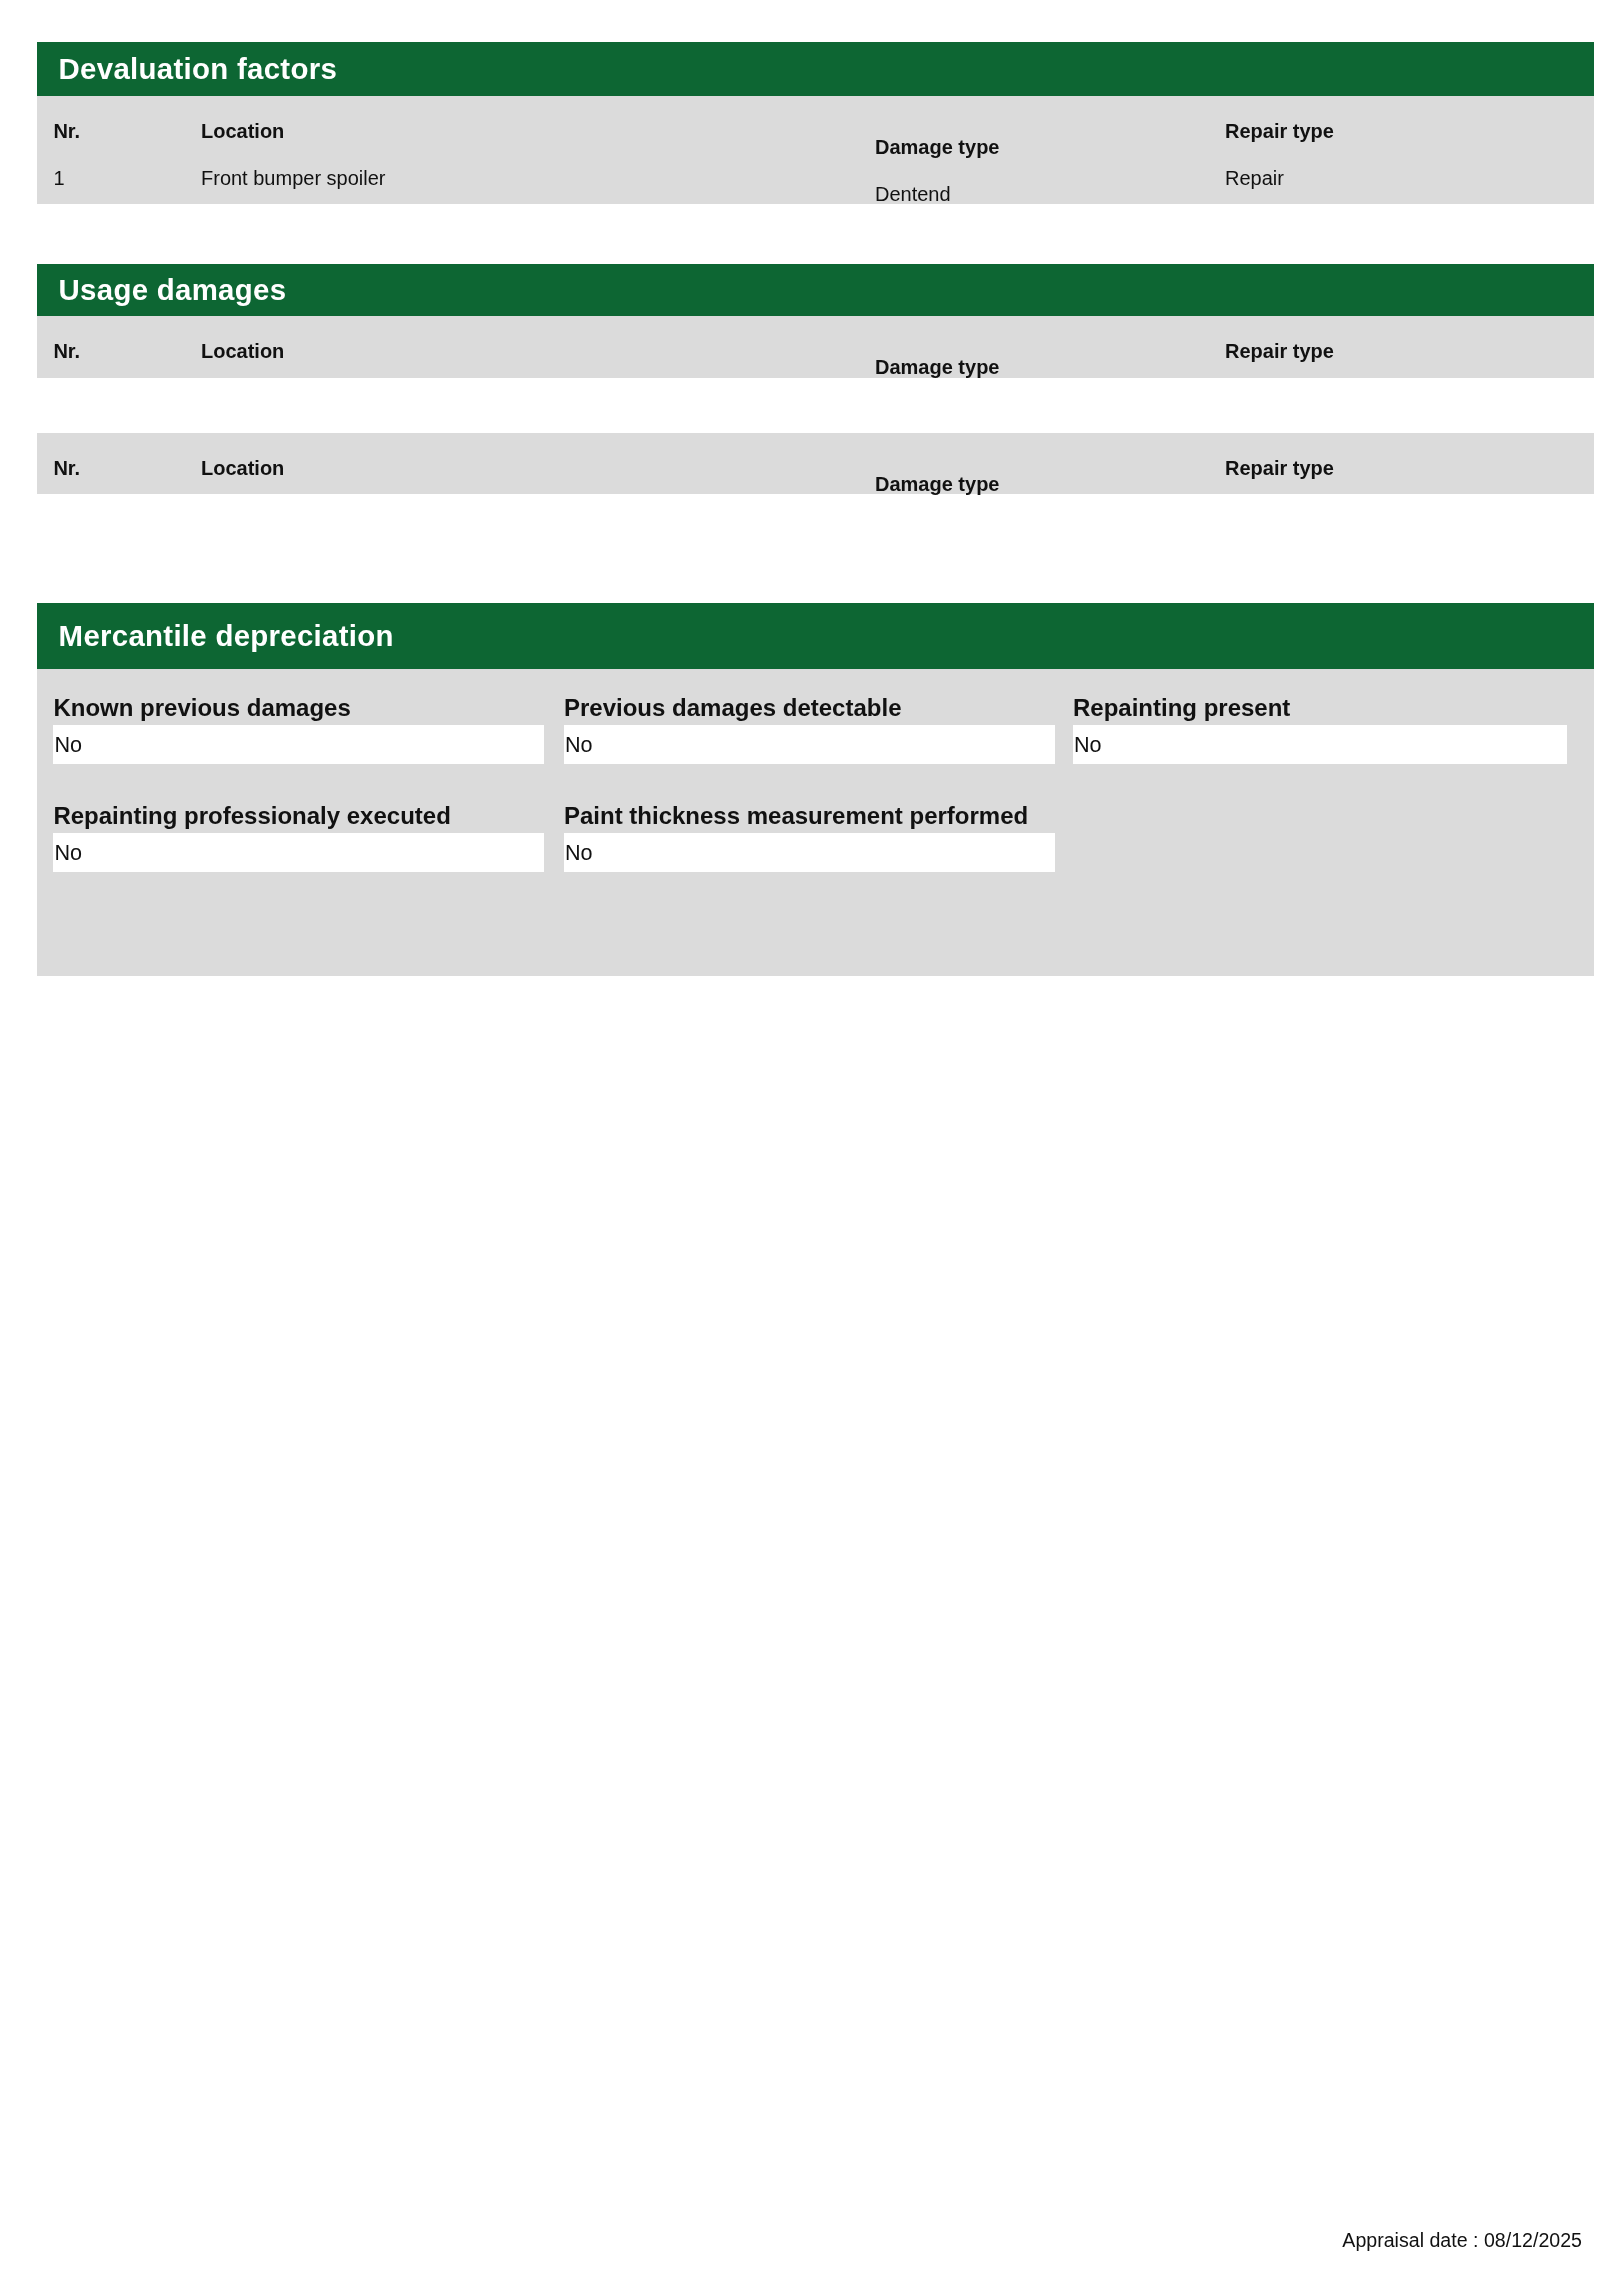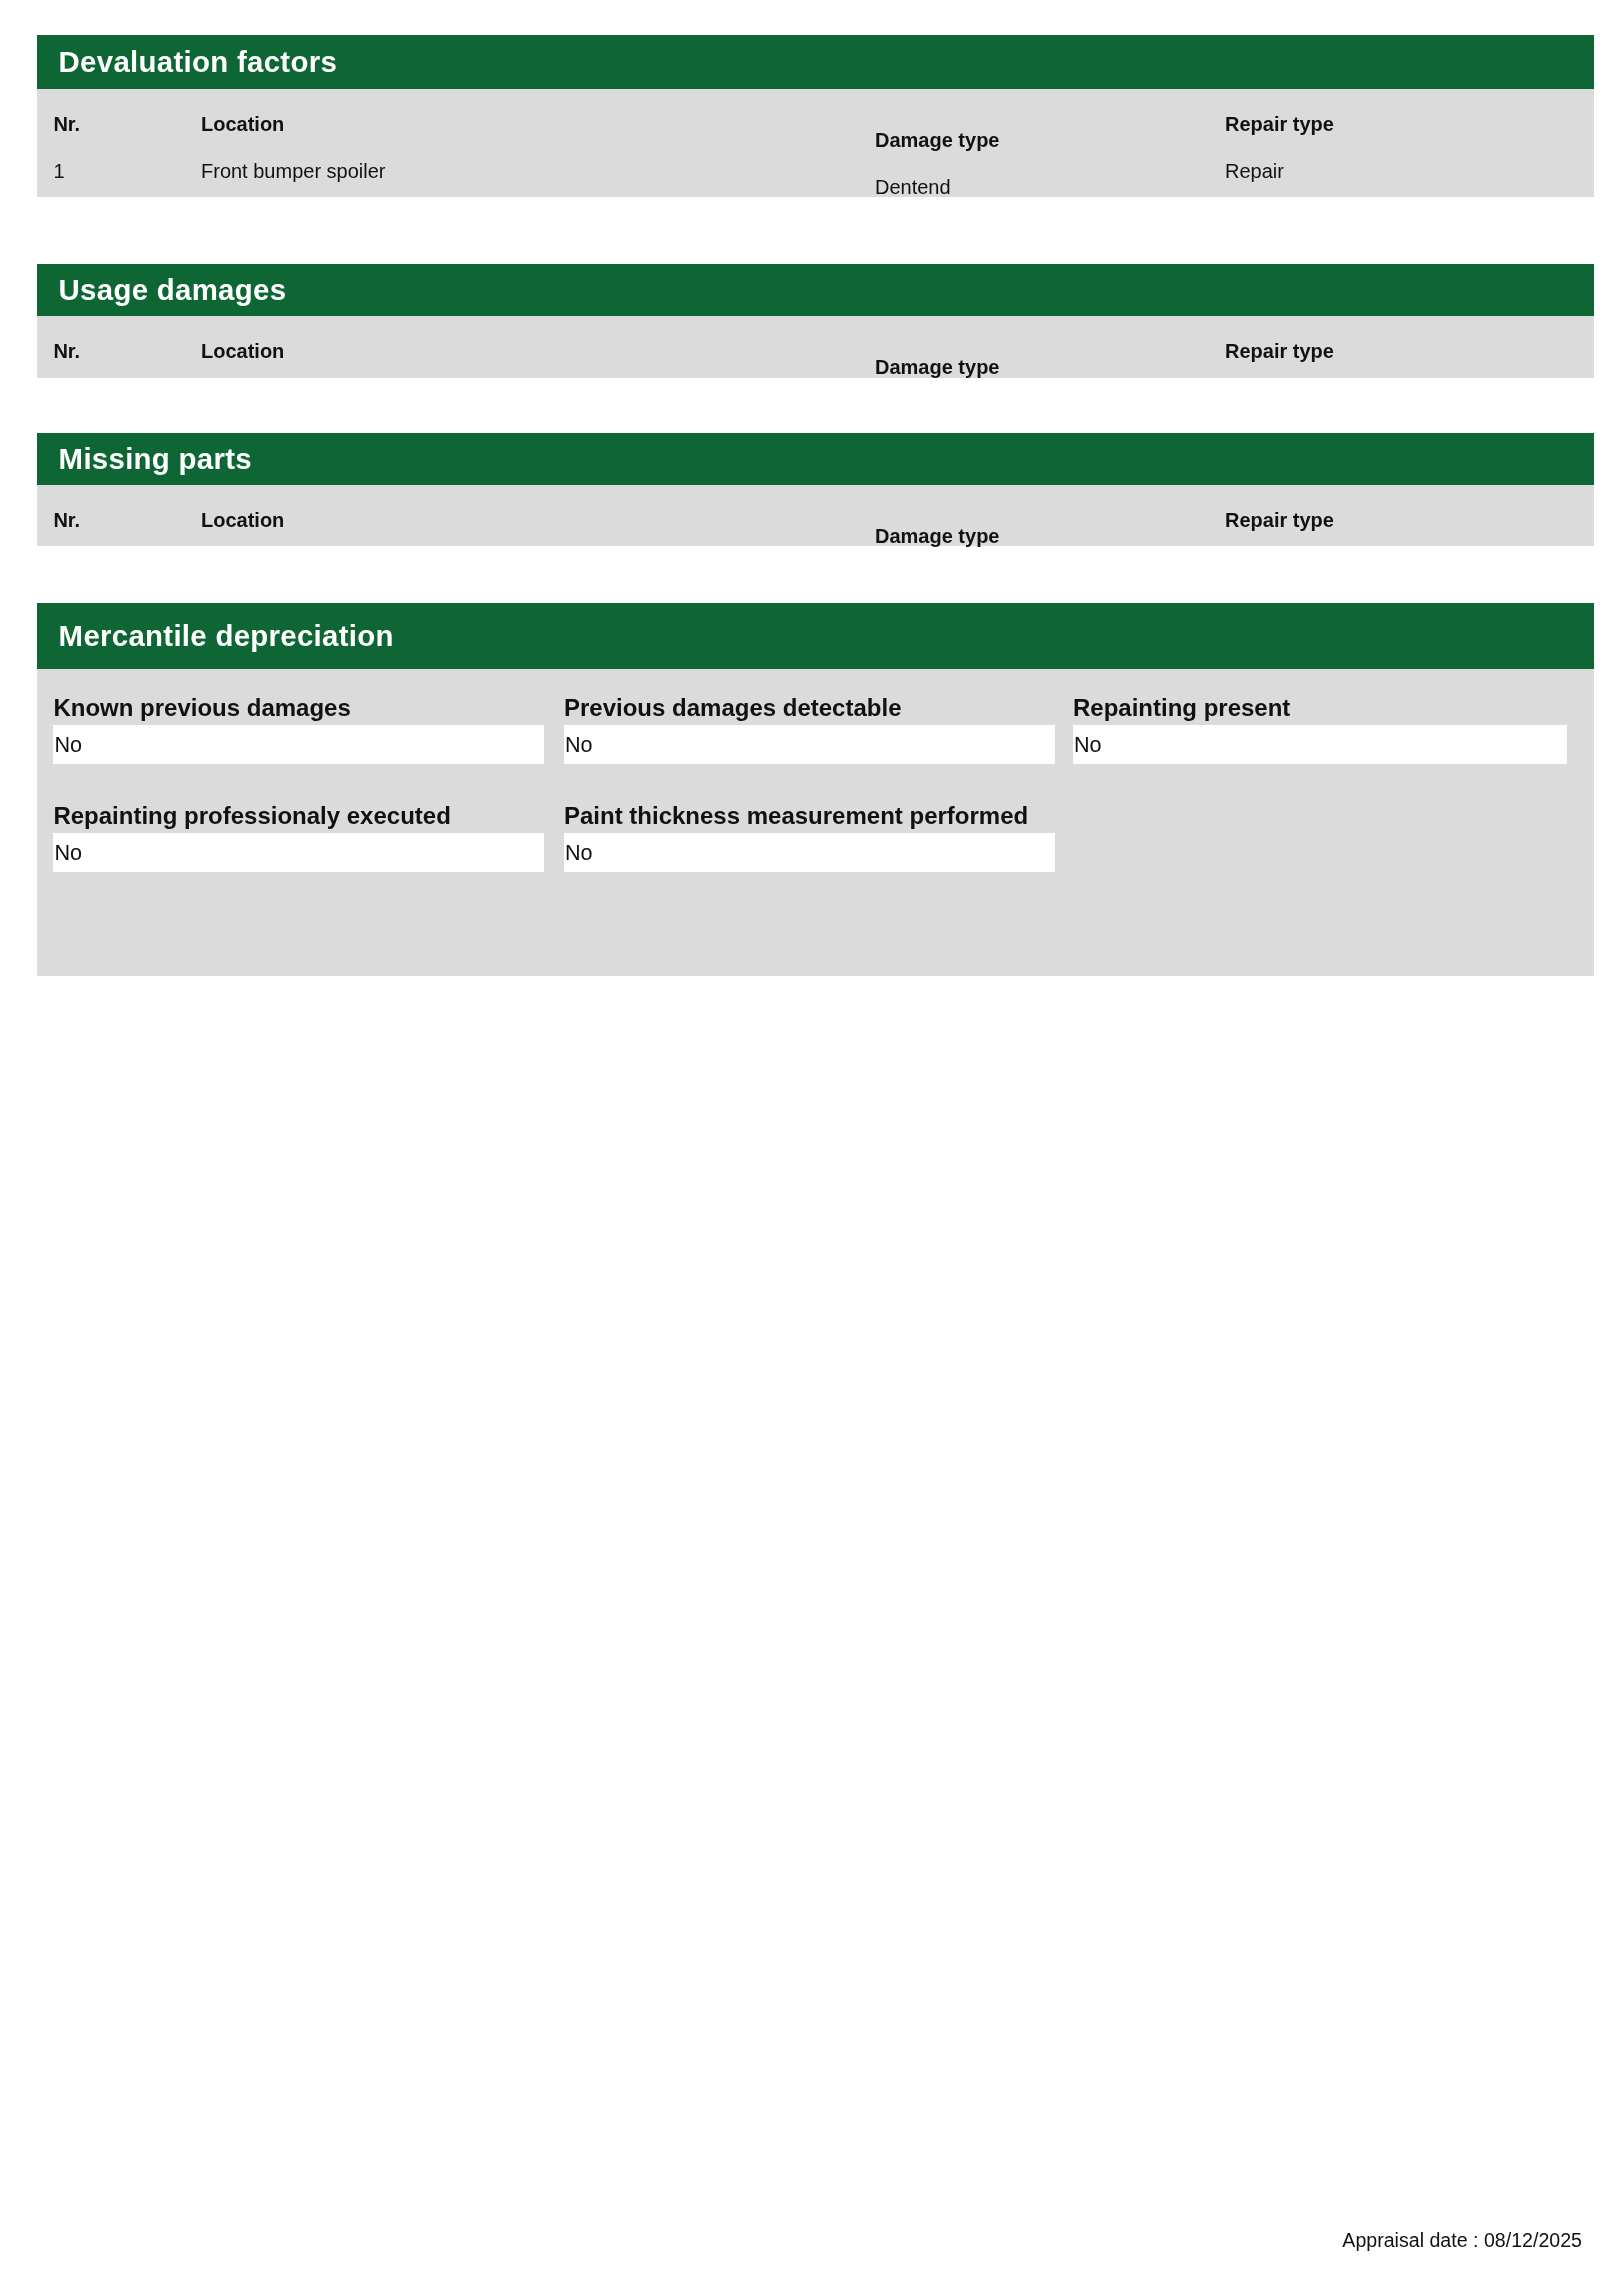--- a/index.html
+++ b/index.html
@@ -68,21 +68,21 @@
     position: absolute;
     top: 2229px;
     right: 41px;
     font-size: 19.6px;
     white-space: nowrap;
   }
 </style>
 </head>
 <body>
 
-<div class="section" style="top:35px">
+<div class="section" style="top:42px">
   <div class="sec-header" style="height:54px">
     <span>Devaluation factors</span>
   </div>
   <div class="sec-body" style="height:108px">
     <div class="cell hdr c1" style="top:23.6px">Nr.</div>
     <div class="cell hdr c2" style="top:23.6px">Location</div>
     <div class="cell hdr c3" style="top:23.6px">Damage type</div>
     <div class="cell hdr c4" style="top:23.6px">Repair type</div>
     <div>
       <div class="cell c1" style="top:71px">1</div>
@@ -99,23 +99,20 @@
   </div>
   <div class="sec-body" style="height:62px">
     <div class="cell hdr c1" style="top:23.6px">Nr.</div>
     <div class="cell hdr c2" style="top:23.6px">Location</div>
     <div class="cell hdr c3" style="top:23.6px">Damage type</div>
     <div class="cell hdr c4" style="top:23.6px">Repair type</div>
   </div>
 </div>
 
 <div class="section" style="top:433px">
-  <div class="sec-header" style="height:52px">
-    <span>Missing parts</span>
-  </div>
   <div class="sec-body" style="height:61px">
     <div class="cell hdr c1" style="top:23.6px">Nr.</div>
     <div class="cell hdr c2" style="top:23.6px">Location</div>
     <div class="cell hdr c3" style="top:23.6px">Damage type</div>
     <div class="cell hdr c4" style="top:23.6px">Repair type</div>
   </div>
 </div>
 
 <div class="section" style="top:603px">
   <div class="sec-header" style="height:66px">

